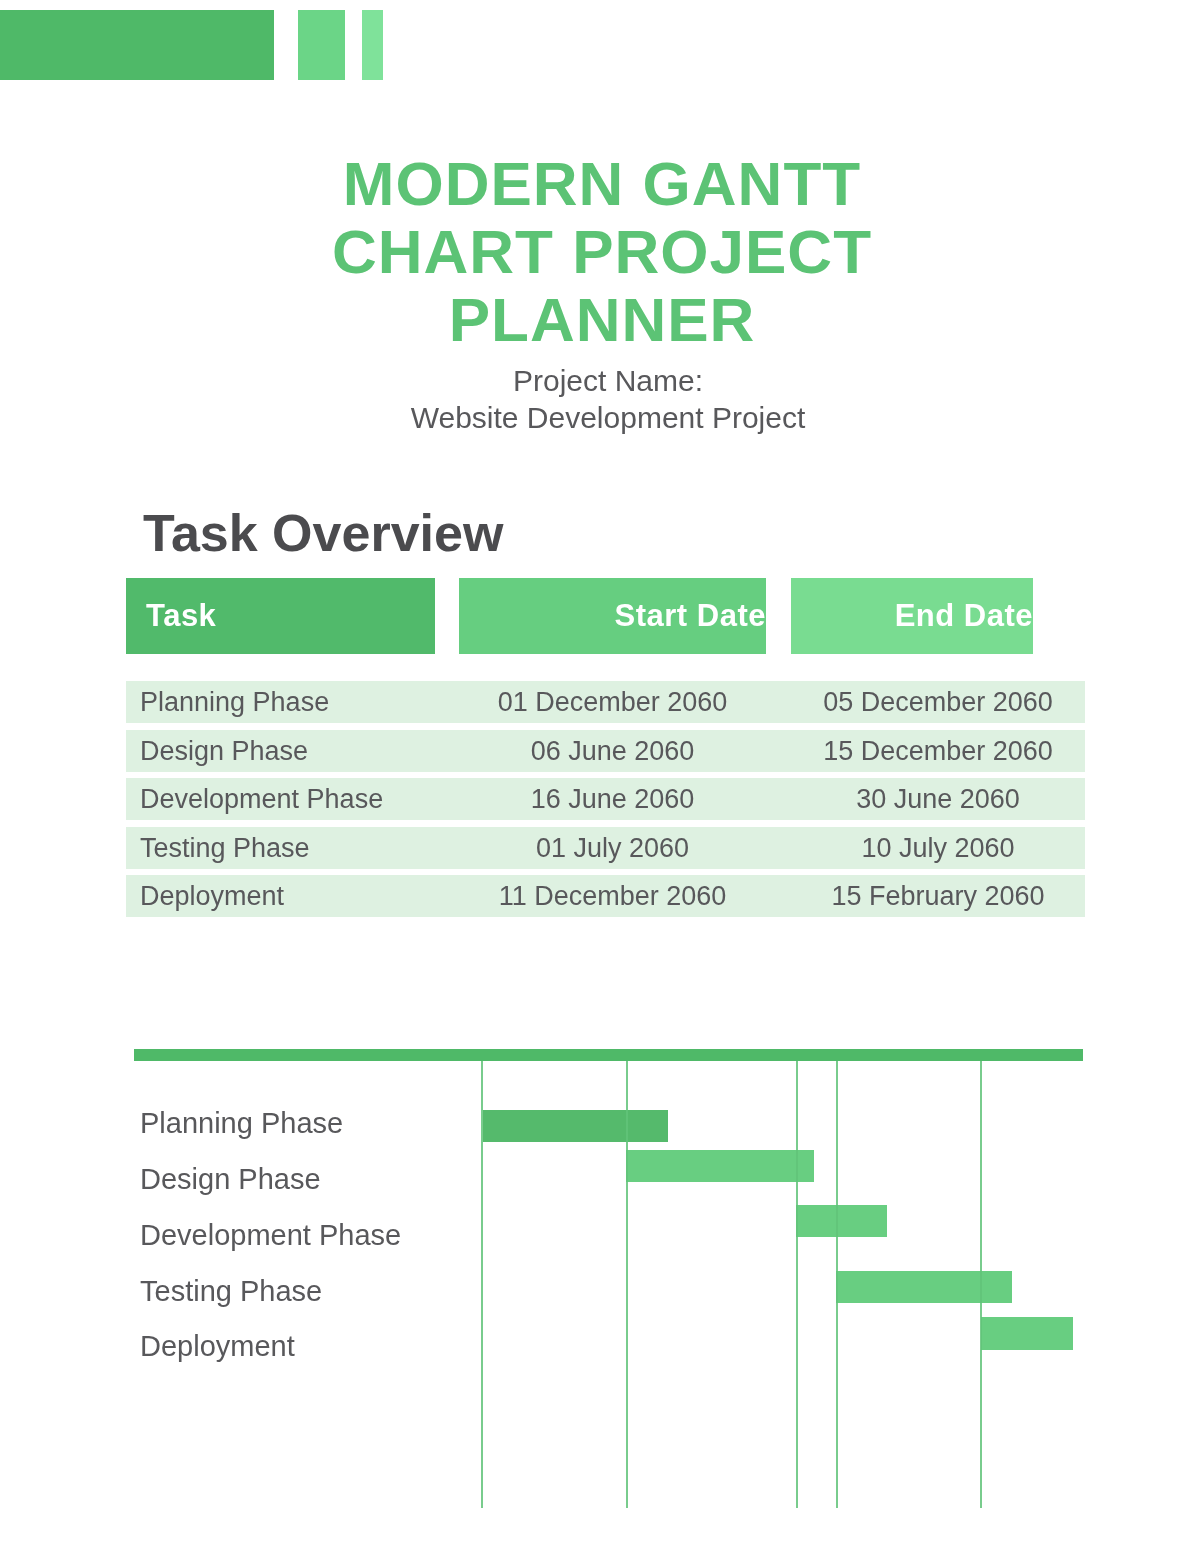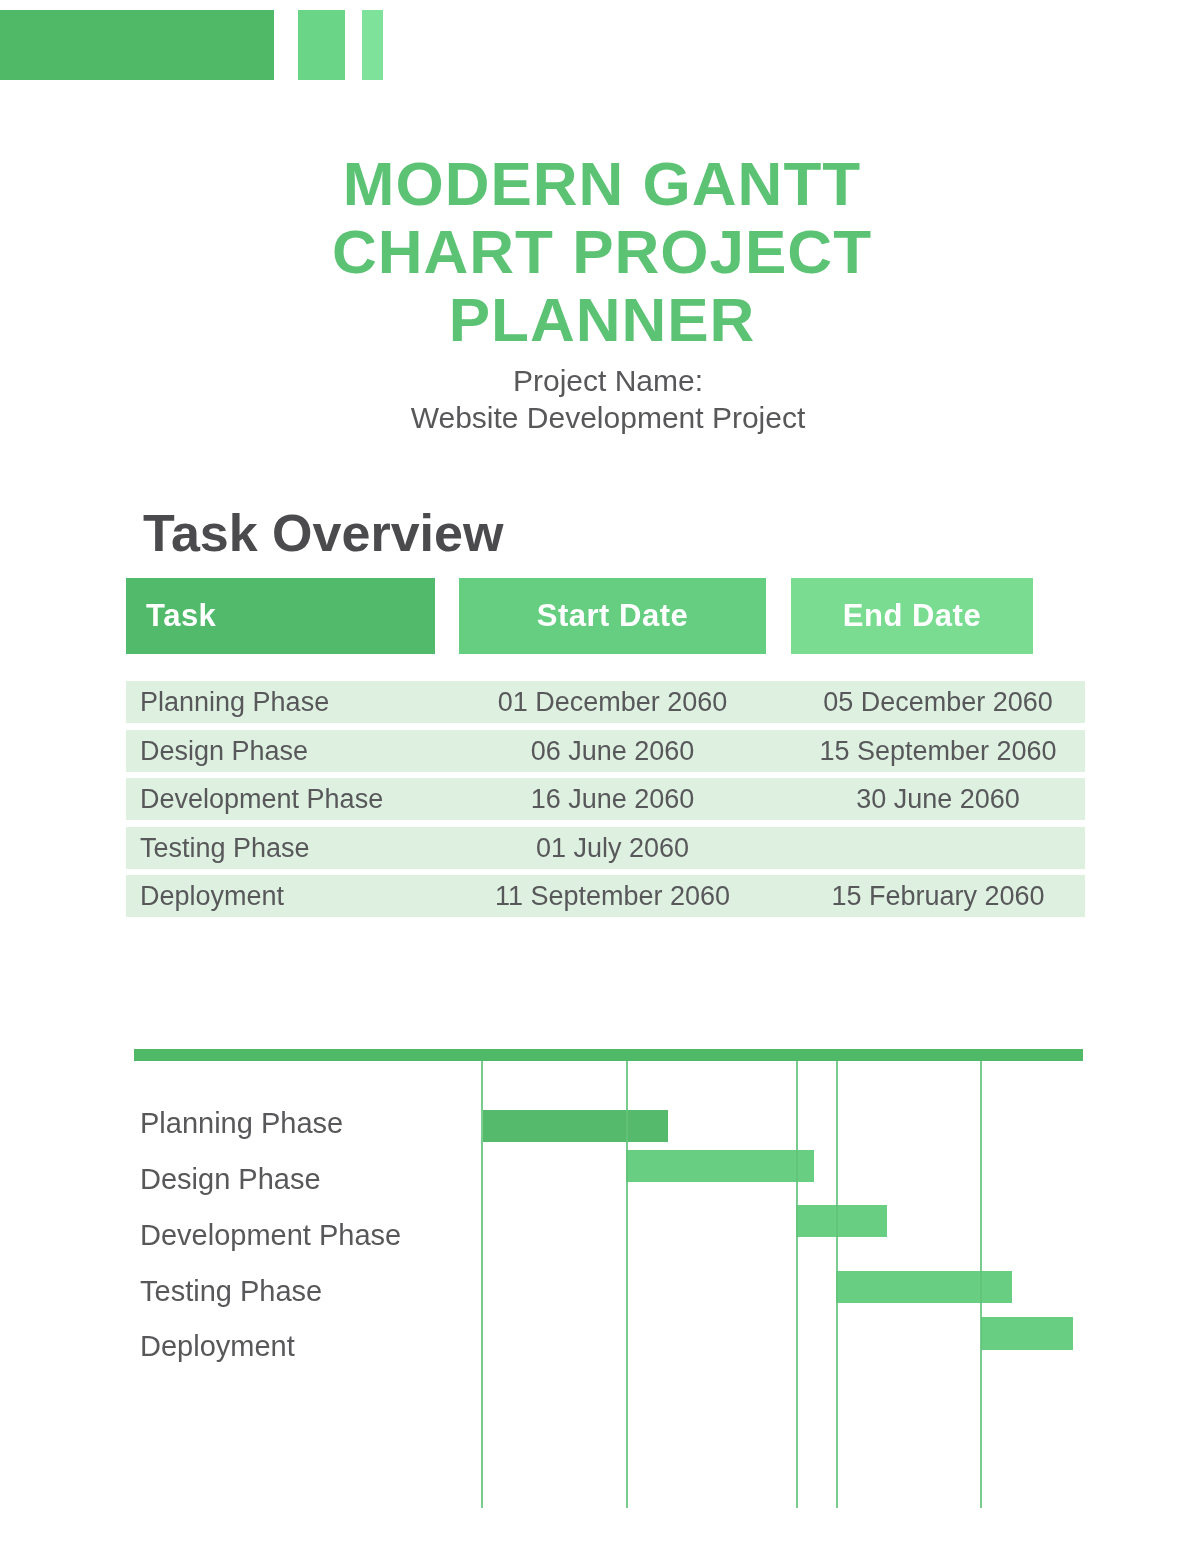--- a/index.html
+++ b/index.html
@@ -19,21 +19,21 @@
     position:absolute;left:6px;top:362px;width:1204px;text-align:center;
     font-size:30px;line-height:37px;color:var(--body-text);
   }
   .section-heading{
     position:absolute;left:143px;top:503px;
     font-size:52px;font-weight:700;color:var(--dark-text);
   }
   .task-table{position:absolute;left:126px;top:578px;width:959px;height:340px;}
   .thead-cell{
     position:absolute;top:0;height:76px;box-sizing:border-box;
-    display:flex;align-items:center;justify-content:center;
+    display:flex;align-items:center;justify-content:flex-end;
     color:#ffffff;font-weight:700;font-size:31px;letter-spacing:0.5px;
   }
   .thead-cell.align-left{justify-content:flex-start;padding-left:20px;}
   .tbody{position:absolute;left:0;top:103px;width:959px;}
   .trow{position:absolute;left:0;width:959px;height:42px;background:var(--row-bg);}
   .tcell{
     position:absolute;top:0;height:42px;line-height:42px;
     font-size:27px;color:var(--body-text);white-space:nowrap;
   }
   .tcell.align-left{text-align:left;}
@@ -83,34 +83,35 @@
     </div>
   <div class="tbody">
       <div class="trow" style="top: 0px;">
     <div class="tcell align-left" style="left: 14px; width: 295px;">Planning Phase</div>
     <div class="tcell align-center" style="left: 333px; width: 307px;">01 December 2060</div>
     <div class="tcell align-center" style="left: 665px; width: 294px;">05 December 2060</div>
   </div>
       <div class="trow" style="top: 49px;">
     <div class="tcell align-left" style="left: 14px; width: 295px;">Design Phase</div>
     <div class="tcell align-center" style="left: 333px; width: 307px;">06 June 2060</div>
-    <div class="tcell align-center" style="left: 665px; width: 294px;">15 September 2060</div>
+    <div class="tcell align-center" style="left: 665px; width: 294px;">15 December 2060</div>
   </div>
       <div class="trow" style="top: 97px;">
     <div class="tcell align-left" style="left: 14px; width: 295px;">Development Phase</div>
     <div class="tcell align-center" style="left: 333px; width: 307px;">16 June 2060</div>
     <div class="tcell align-center" style="left: 665px; width: 294px;">30 June 2060</div>
   </div>
       <div class="trow" style="top: 146px;">
     <div class="tcell align-left" style="left: 14px; width: 295px;">Testing Phase</div>
     <div class="tcell align-center" style="left: 333px; width: 307px;">01 July 2060</div>
+    <div class="tcell align-center" style="left: 665px; width: 294px;">10 July 2060</div>
   </div>
       <div class="trow" style="top: 194px;">
     <div class="tcell align-left" style="left: 14px; width: 295px;">Deployment</div>
-    <div class="tcell align-center" style="left: 333px; width: 307px;">11 September 2060</div>
+    <div class="tcell align-center" style="left: 333px; width: 307px;">11 December 2060</div>
     <div class="tcell align-center" style="left: 665px; width: 294px;">15 February 2060</div>
   </div>
     </div>
 </div>
 
 <div class="gantt">
   <div class="gantt-axis" style="left: 134px; top: 1049px; width: 949px; height: 12px;"></div>
   <div>
       <div class="gantt-gridline" style="left: 481px; top: 1061px; height: 447px;"></div>
       <div class="gantt-gridline" style="left: 626px; top: 1061px; height: 447px;"></div>

